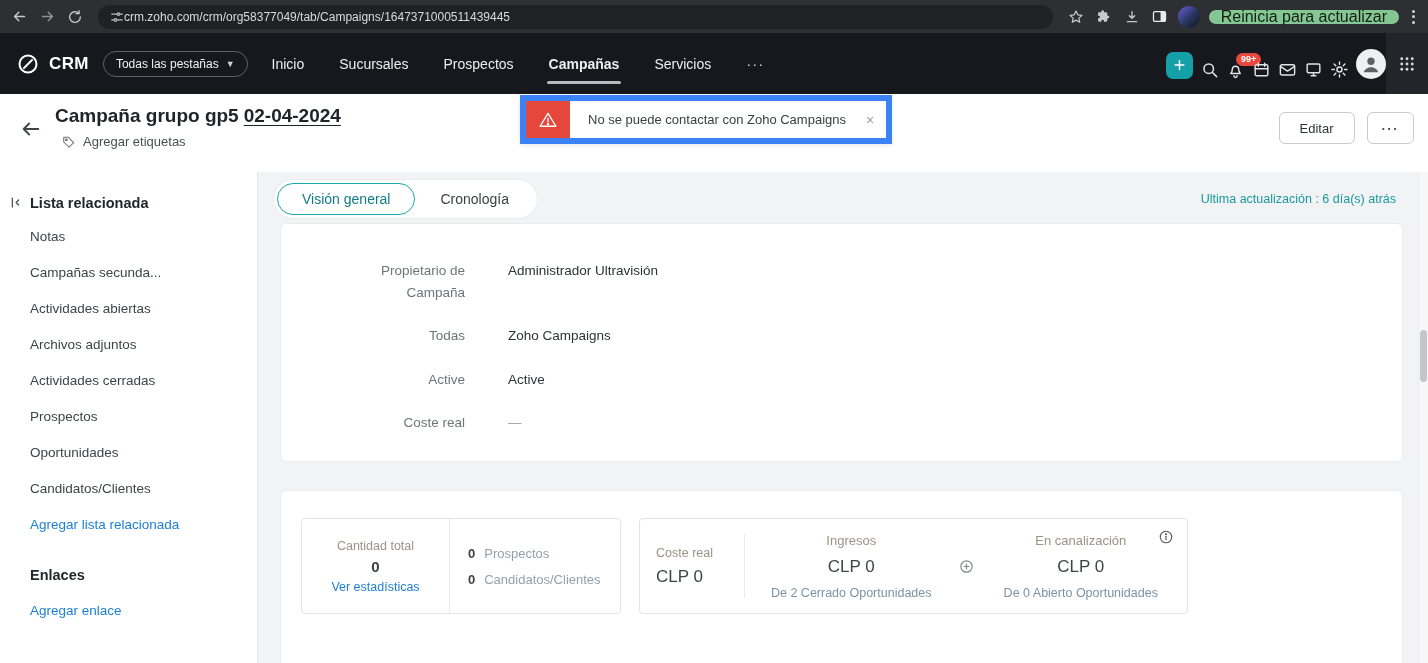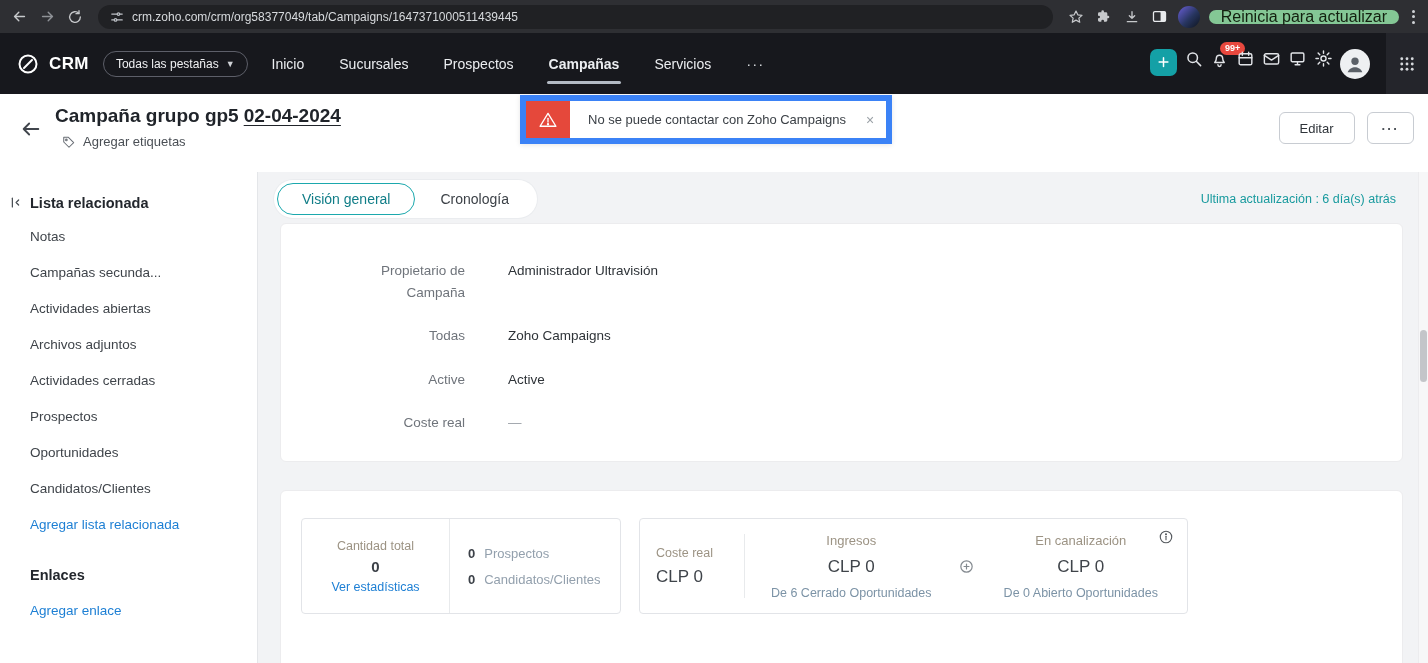--- a/index.html
+++ b/index.html
@@ -7,21 +7,21 @@
        font-family:"Liberation Sans","DejaVu Sans",sans-serif;}
   svg{display:block;}
   button{font-family:inherit;cursor:pointer;}
 
   
   .browser-bar{position:absolute;left:0;top:0;width:1428px;height:33px;background:#2e2f33;
     display:flex;align-items:center;padding:0 6px;box-sizing:border-box;gap:2px;}
   .bicon{width:26px;height:26px;border-radius:50%;display:flex;align-items:center;justify-content:center;color:#c7c9cc;}
   .bicon.dim{color:#8f9297;}
   .omnibox{flex:1;height:24px;margin:0 8px;background:#202124;border-radius:12px;display:flex;
-    align-items:center;padding:0 12px;gap:8px;color:#bdc1c6;min-width:0;}
+    align-items:center;padding:0 12px;gap:0;color:#bdc1c6;min-width:0;}
   .url-text{font-size:12px;color:#d7dadd;white-space:nowrap;overflow:hidden;text-overflow:ellipsis;}
   .update-pill{height:14px;border:none;border-radius:12px;background:#84c795;color:#13200f;
     font-size:16px;padding:0 12px;display:flex;align-items:center;margin:0 4px;white-space:nowrap;}
   .kebab{display:flex;flex-direction:column;gap:2.5px;padding:5px 7px;cursor:pointer;}
   .kebab i{width:3px;height:3px;border-radius:50%;background:#cfd2d6;display:block;}
   .bavatar{width:22px;height:22px;border-radius:50%;margin:0 3px;
     background:linear-gradient(135deg,#6a5fd8 0%,#27355f 55%,#0e141d 100%);}
   .sidepanel-ic{color:#e8eaed;}
 
   
@@ -32,21 +32,21 @@
   .tabs-dd{background:transparent;border:1px solid #5d5f69;border-radius:15px;color:#f0f1f3;
     font-size:12px;padding:5px 12px;display:flex;align-items:center;gap:7px;}
   .tabs-dd .caret{font-size:9px;color:#cfd2d6;}
   .nav-items{display:flex;align-items:center;height:100%;margin-left:24px;}
   .nav-item{position:relative;height:100%;display:flex;align-items:center;margin-right:35px;
     font-size:14px;color:#eceef1;cursor:pointer;white-space:nowrap;}
   .nav-item.active{font-weight:700;}
   .nav-item.active::after{content:"";position:absolute;left:-2px;right:-2px;bottom:10px;height:3px;
     border-radius:2px;background:#b3bac4;}
   .nav-more{font-size:15px;letter-spacing:1px;color:#d5d8dc;cursor:pointer;margin-right:10px;}
-  .nav-right{margin-left:auto;display:flex;align-items:flex-start;gap:7px;padding-right:16px;}
+  .nav-right{margin-left:auto;display:flex;align-items:flex-end;gap:7px;}
   .plus-btn{width:27px;height:27px;border-radius:7px;border:none;background:#14a0a6;color:#fff;
     display:flex;align-items:center;justify-content:center;}
   .nicon{color:#e2e4e8;position:relative;display:flex;align-items:center;justify-content:center;cursor:pointer;}
   .badge{position:absolute;top:-7px;left:10px;background:#e8483e;color:#fff;font-size:9px;font-weight:700;
     border-radius:8px;padding:2px 5px;line-height:1;}
   .nav-avatar{width:30px;height:30px;border-radius:50%;background:#eef0f2;color:#5b6168;
     display:flex;align-items:center;justify-content:center;overflow:hidden;cursor:pointer;}
   .apps-strip{width:42px;height:100%;background:#24252b;display:flex;align-items:center;
     justify-content:center;color:#d6d9dd;cursor:pointer;}
 
@@ -373,21 +373,21 @@
 
     <div class="stat-box box-right">
       <div class="cost-sec">
         <span class="muted-label">Coste real</span>
         <span class="money">CLP 0</span>
       </div>
       <div class="vdiv"></div>
       <div class="rev-sec">
         <span class="muted-label">Ingresos</span>
         <span class="money">CLP 0</span>
-        <span class="sub-line">De 6 Cerrado Oportunidades</span>
+        <span class="sub-line">De 2 Cerrado Oportunidades</span>
       </div>
       <span class="plus-circle">
         <svg width="17" height="17" viewBox="0 0 24 24" fill="none" stroke="currentColor" stroke-width="1.7" stroke-linecap="round">
             <circle cx="12" cy="12" r="8"></circle>
             <path d="M12 8.5v7M8.5 12h7"></path>
           </svg>
       </span>
       <div class="rev-sec">
         <span class="muted-label">En canalización</span>
         <span class="money">CLP 0</span>

